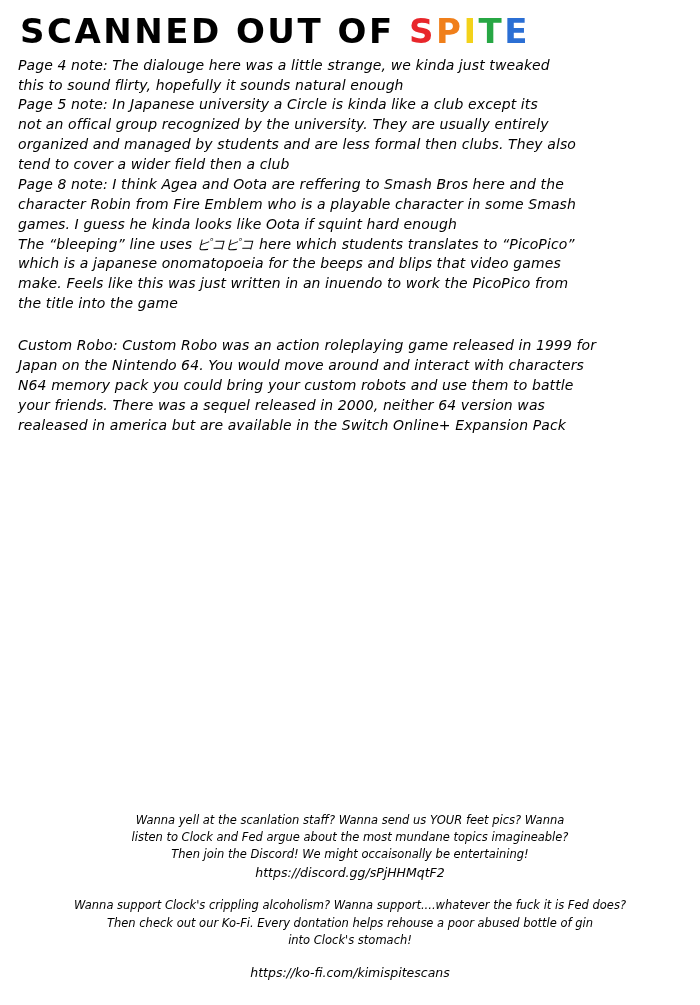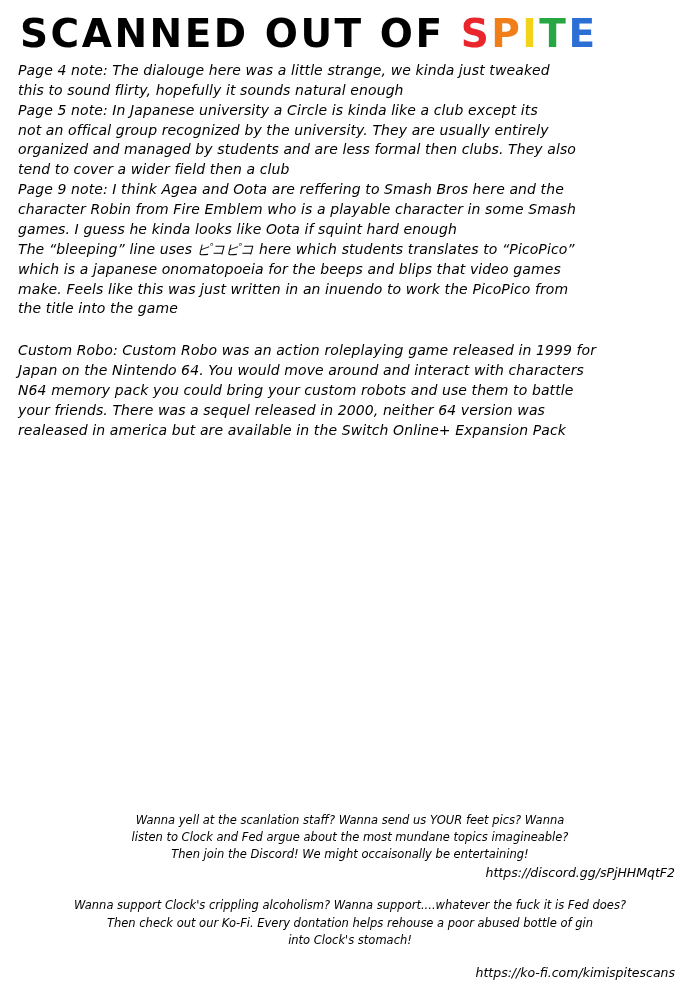--- a/index.html
+++ b/index.html
@@ -21,21 +21,21 @@
     position: relative;
     box-sizing: border-box;
     padding: 0 14px;
   }
 
   
   .title {
     margin: 14px 0 6px 0;
     font-family: "DejaVu Sans", sans-serif;
     font-weight: bold;
-    font-size: 39px;
+    font-size: 34px;
     letter-spacing: 2.5px;
     line-height: 1.05;
     white-space: nowrap;
     text-align: left;
     padding-left: 6px;
   }
   .title .plain { color: #000000; }
   .title .c1 { color: #e8262b; }
   .title .c2 { color: #f07f1a; }
   .title .c3 { color: #f3d21a; }
@@ -78,21 +78,20 @@
     line-height: 1.5;
     color: #000000;
   }
   .footer-block { margin-bottom: 14px; }
   .footer-url {
     font-family: "DejaVu Sans", sans-serif;
     font-style: italic;
     font-size: 12.5px;
     line-height: 1.6;
     color: #000000;
-    text-align: right;
   }
   .footer-last {
   }
 </style>
 </head>
 <body>
 
 <div class="page">
 
   <h1 class="title">
@@ -107,21 +106,21 @@
     </div>
 
     <div class="para">
       <div class="note-line">Page 5 note:  In Japanese university a Circle is kinda like a club except its</div>
       <div class="note-line">not an offical group recognized by the university. They are usually entirely</div>
       <div class="note-line">organized and managed by students and are less formal then clubs. They also</div>
       <div class="note-line">tend to cover a wider field then a club</div>
     </div>
 
     <div class="para">
-      <div class="note-line">Page 9 note: I think Agea and Oota are reffering to Smash Bros here and the</div>
+      <div class="note-line">Page 8 note: I think Agea and Oota are reffering to Smash Bros here and the</div>
       <div class="note-line">character Robin from Fire Emblem who is a playable character in some Smash</div>
       <div class="note-line">games. I guess he kinda looks like Oota if squint hard enough</div>
     </div>
 
     <div class="para">
       <div class="note-line"> The “bleeping” line uses ピコピコ here which students translates to “PicoPico”</div>
       <div class="note-line">which is a japanese onomatopoeia for the beeps and blips that video games</div>
       <div class="note-line">make. Feels like this was just written in an inuendo to work the PicoPico from</div>
       <div class="note-line">the title into the game</div>
     </div>

